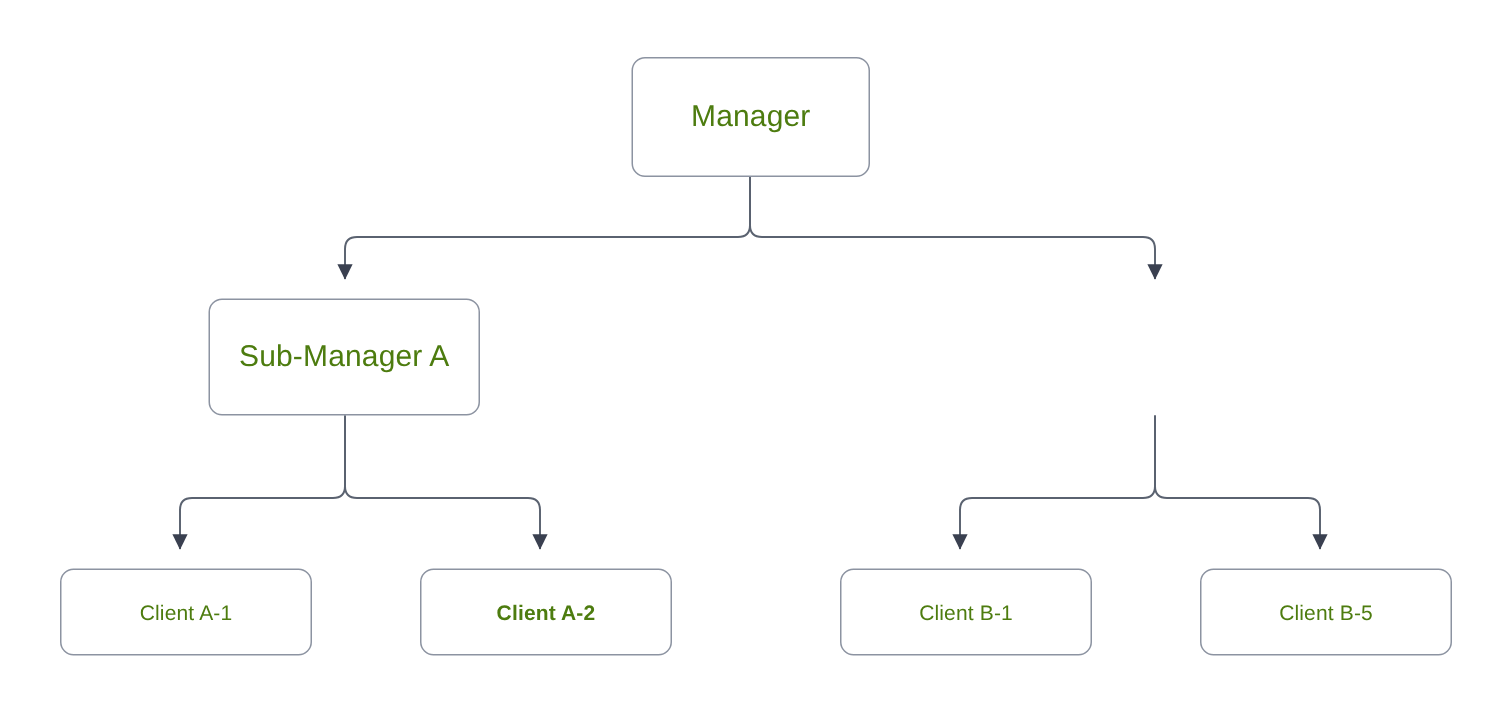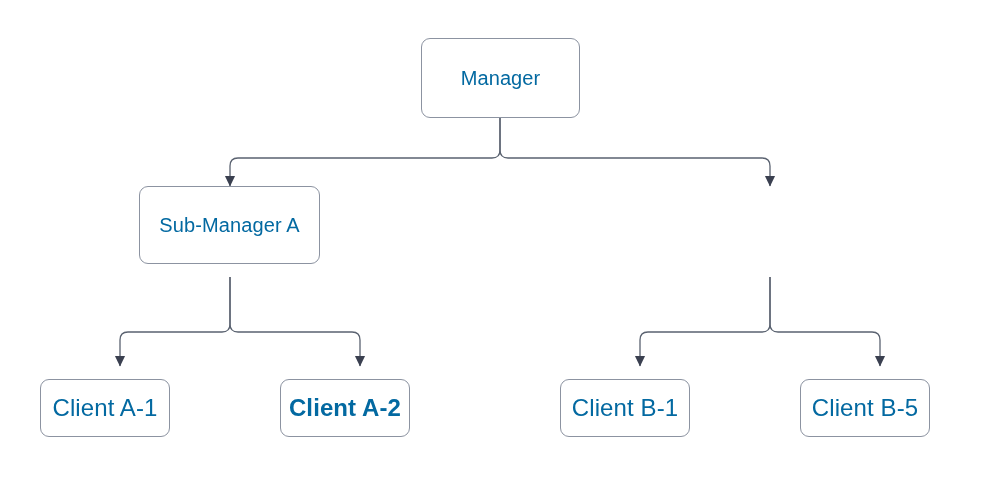--- a/index.html
+++ b/index.html
@@ -28,48 +28,48 @@
   }
   .node {
     position: absolute;
     box-sizing: border-box;
     background: #ffffff;
     border: 1.3px solid #8C93A1;
     border-radius: 9px;
     display: flex;
     align-items: center;
     justify-content: center;
-    color: #0369a1;
+    color: #4d7c0f;
     letter-spacing: 0.1px;
     white-space: nowrap;
   }
   .node-label {
     display: block;
     line-height: 1;
   }
   .lvl0 {
     left: 421px;
     top: 38px;
     width: 159px;
     height: 80px;
     font-size: 20px;
   }
   .lvl1 {
-    top: 186px;
+    top: 199px;
     width: 181px;
     height: 78px;
     font-size: 20px;
   }
   .lvl1.a { left: 139px; }
   .lvl1.b { left: 679px; }
   .lvl2 {
     top: 379px;
-    width: 130px;
+    width: 168px;
     height: 58px;
-    font-size: 24px;
+    font-size: 14px;
   }
   .lvl2.c1 { left: 40px; }
   .lvl2.c2 { left: 280px; font-weight: bold; }
   .lvl2.c3 { left: 560px; }
   .lvl2.c4 { left: 800px; }
 </style>
 </head>
 <body>
 
 <div id="canvas">

